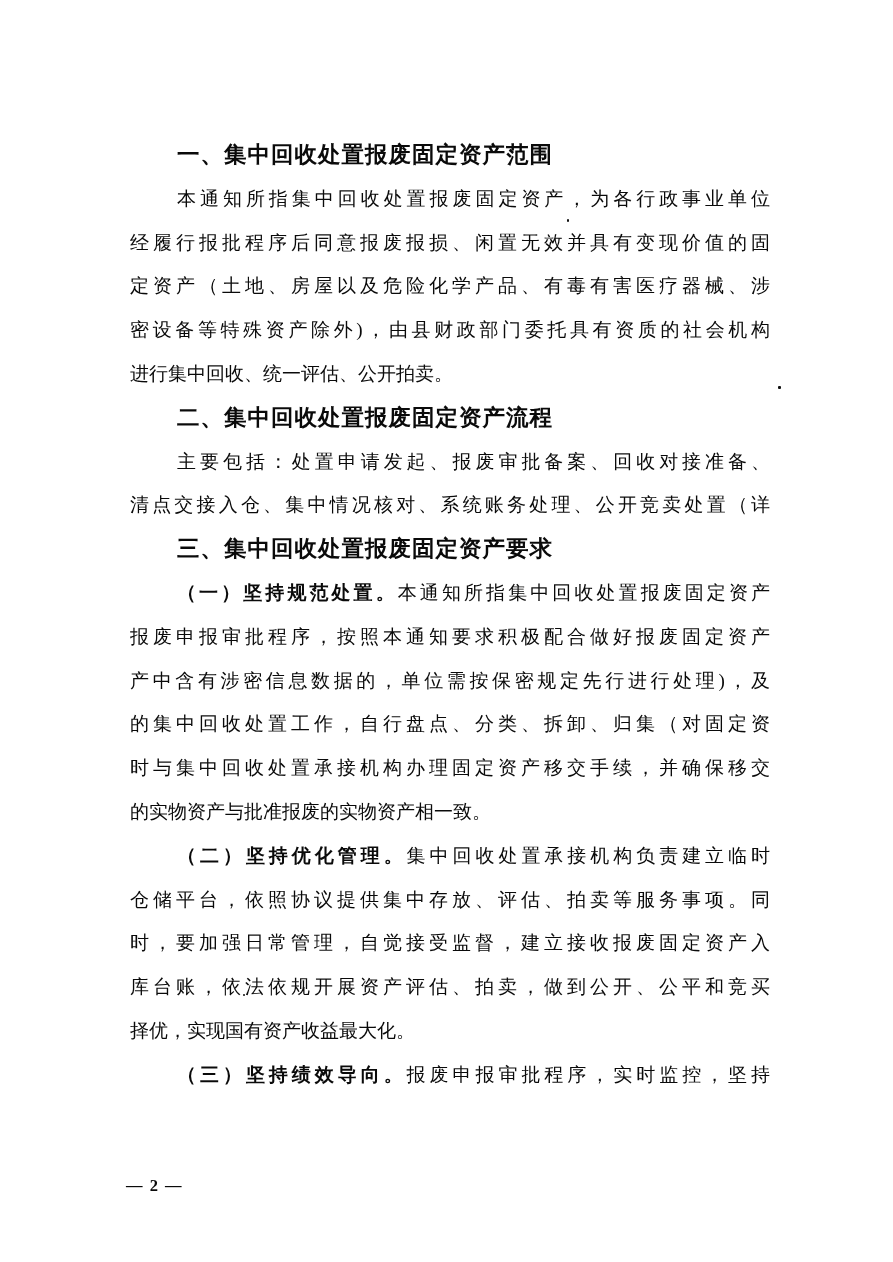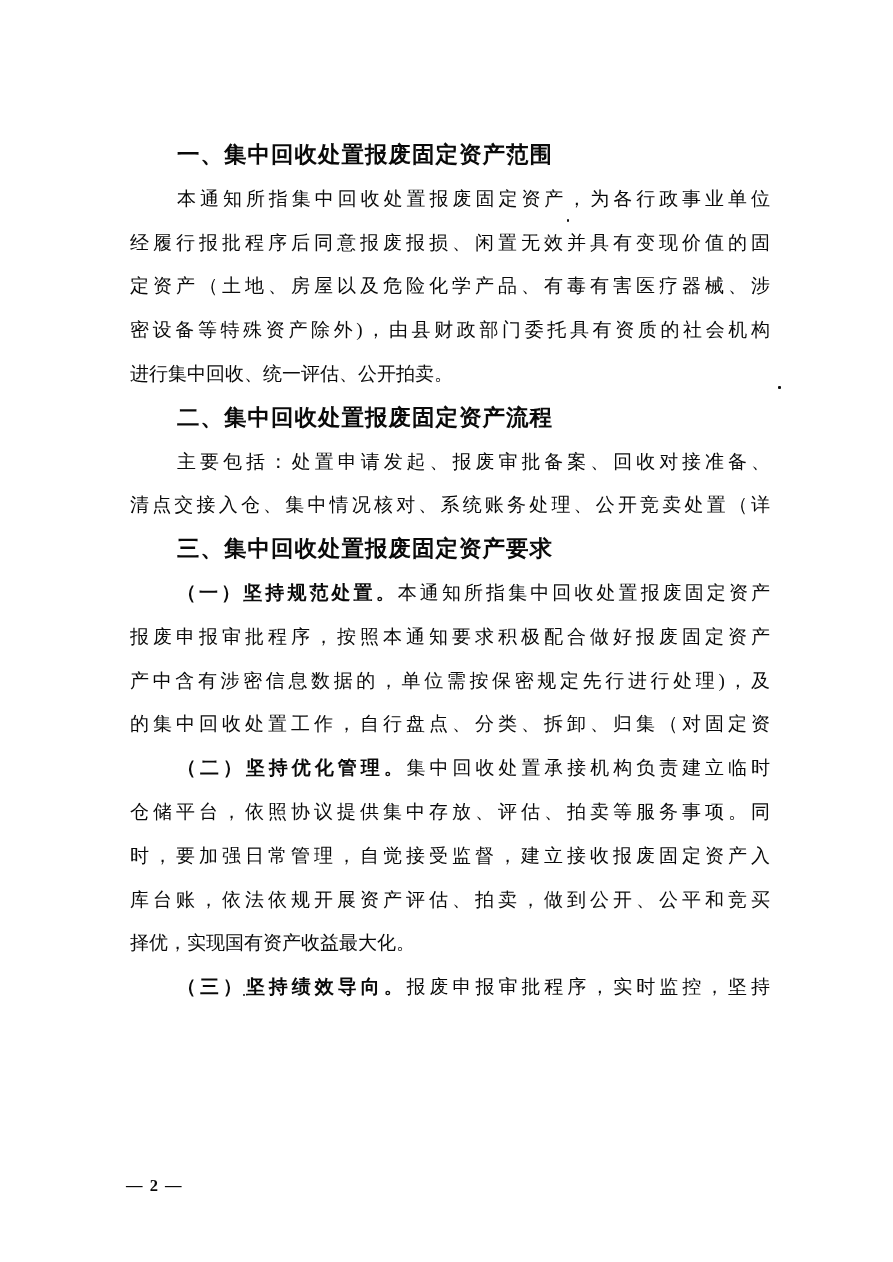--- a/index.html
+++ b/index.html
@@ -80,20 +80,22 @@
     <div class="line heading">二、集中回收处置报废固定资产流程</div>
     <div class="line indent just">主要包括：处置申请发起、报废审批备案、回收对接准备、</div>
     <div class="line just">清点交接入仓、集中情况核对、系统账务处理、公开竞卖处置（详</div>
 
     <div class="line heading">三、集中回收处置报废固定资产要求</div>
 
     <div class="line indent just"><span class="lead">（一）坚持规范处置。</span><span>本通知所指集中回收处置报废固定资产</span></div>
     <div class="line just">报废申报审批程序，按照本通知要求积极配合做好报废固定资产</div>
     <div class="line just">产中含有涉密信息数据的，单位需按保密规定先行进行处理)，及</div>
     <div class="line just">的集中回收处置工作，自行盘点、分类、拆卸、归集（对固定资</div>
+    <div class="line just">时与集中回收处置承接机构办理固定资产移交手续，并确保移交</div>
+    <div class="line">的实物资产与批准报废的实物资产相一致。</div>
 
     <div class="line indent just"><span class="lead">（二）坚持优化管理。</span><span>集中回收处置承接机构负责建立临时</span></div>
     <div class="line just">仓储平台，依照协议提供集中存放、评估、拍卖等服务事项。同</div>
     <div class="line just">时，要加强日常管理，自觉接受监督，建立接收报废固定资产入</div>
     <div class="line just">库台账，依法依规开展资产评估、拍卖，做到公开、公平和竞买</div>
     <div class="line">择优，实现国有资产收益最大化。</div>
 
     <div class="line indent just"><span class="lead">（三）坚持绩效导向。</span><span>报废申报审批程序，实时监控，坚持</span></div>
 
   </div>

